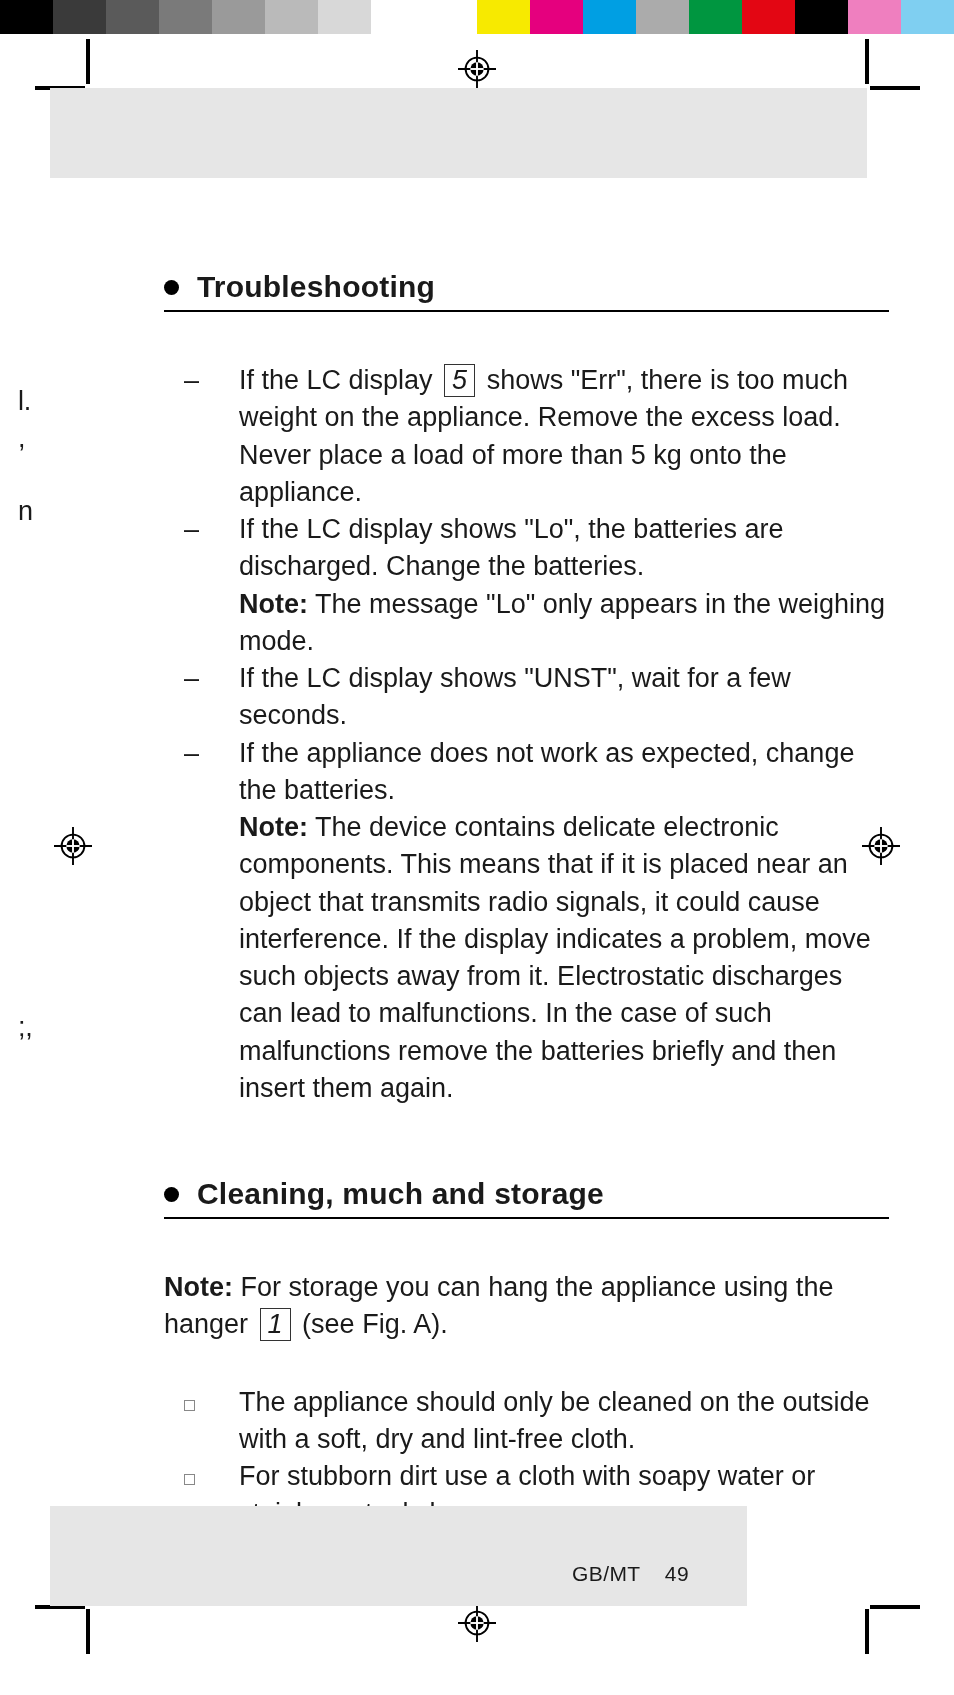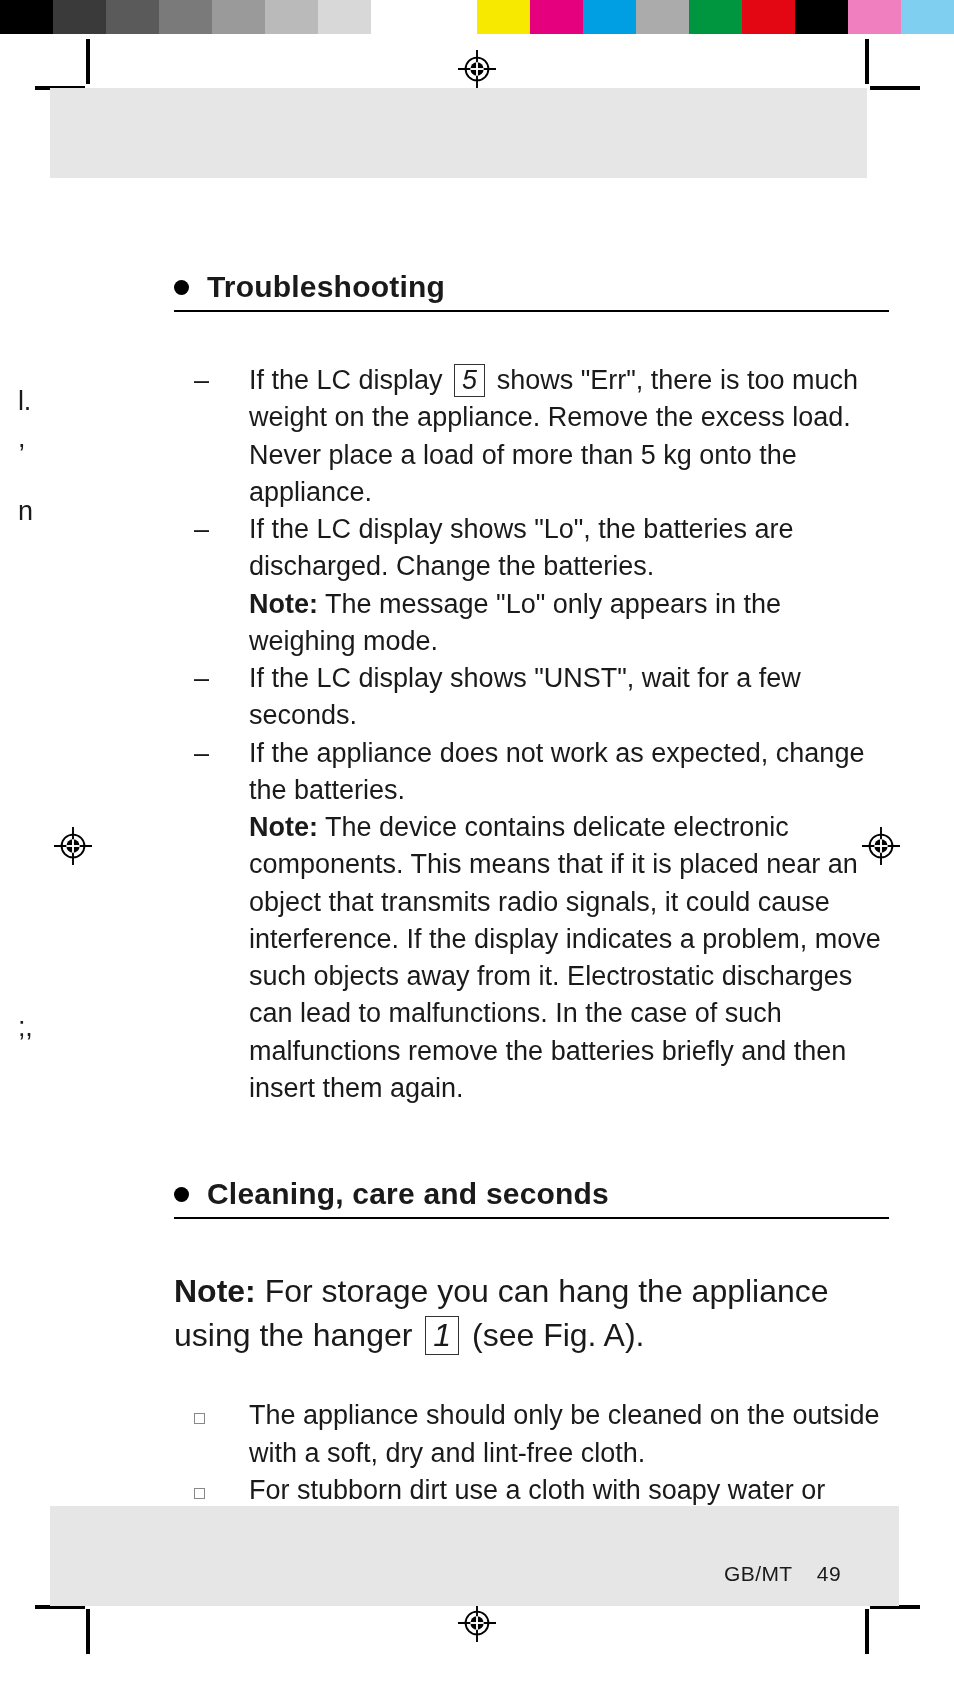--- a/index.html
+++ b/index.html
@@ -23,41 +23,41 @@
   
   .reg { position:absolute; width:38px; height:38px; }
   .reg svg { width:100%; height:100%; display:block; }
   .reg-top   { top:50px;  left:458px; }
   .reg-bot   { top:1604px;left:458px; }
   .reg-left  { top:827px; left:54px;  }
   .reg-right { top:827px; left:862px; }
 
   
   .grey-head { position:absolute; top:88px; left:50px; width:817px; height:90px; background:#e6e6e6; }
-  .grey-foot { position:absolute; top:1506px; left:50px; width:849px; height:100px; background:#e6e6e6; }
+  .grey-foot { position:absolute; top:1506px; left:50px; width:697px; height:100px; background:#e6e6e6; }
 
   
   .edge-frag { position:absolute; left:18px; font-size:27px; color:#1a1a1a; line-height:1; letter-spacing:-0.2px; }
 
   
-  .content { position:absolute; top:270px; left:194px; right:65px; }
+  .content { position:absolute; top:270px; left:184px; right:65px; }
 
   .sec-head { display:flex; align-items:center; gap:18px; border-bottom:2px solid #000; padding-bottom:6px; margin-bottom:50px; margin-left:-20px; }
   .sec-head .dot { width:15px; height:15px; background:#000; border-radius:50%; flex:0 0 auto; }
   .sec-head h2 { font-size:30px; font-weight:800; letter-spacing:0.2px; }
 
   .list { font-size:27px; line-height:1.38; }
   .list .row { display:flex; margin-bottom:0; }
   .list .mk { flex:0 0 55px; }
   .list .tx { flex:1; }
   .list .note { font-weight:700; }
 
   .boxed { display:inline-block; border:1px solid #333; padding:0 7px; margin:0 4px; font-style:italic; line-height:1.15; }
 
-  .note-para { font-size:32px; line-height:1.38; margin-left:-20px; margin-bottom:40px; }
+  .note-para { font-size:27px; line-height:1.38; margin-left:-20px; margin-bottom:40px; }
 
   .footer-text { position:absolute; bottom:20px; right:58px; font-size:21px; letter-spacing:0.4px; }
   .footer-text .lang { margin-right:18px; }
 
 </style>
 </head>
 <body>
 <div class="page">
 
   <div class="color-strip" id="color-strip">
@@ -171,21 +171,21 @@
         <div class="row">
           <div class="mk"></div>
           <div class="tx"><span class="note">Note:</span> The device contains delicate electronic components. This means that if it is placed near an object that transmits radio signals, it could cause interference. If the display indicates a problem, move such objects away from it. Electrostatic discharges can lead to malfunctions. In the case of such malfunctions remove the batteries briefly and then insert them again.</div>
         </div>
       </div>
 
     <div style="height:70px"></div>
 
     <div class="sec-head">
       <span class="dot"></span>
-      <h2>Cleaning, care and seconds</h2>
+      <h2>Cleaning, much and storage</h2>
     </div>
 
     <div class="note-para" id="cleaning-intro"><span class="note" style="font-weight: 700;">Note:</span> For storage you can hang the appliance using the hanger <span class="boxed">1</span> (see Fig. A).</div>
 
     <div class="list" id="cleaning-list">
         <div class="row">
           <div class="mk"><span style="display:inline-block;width:11px;height:11px;border:1.5px solid #888;margin-top:12px;"></span></div>
           <div class="tx">The appliance should only be cleaned on the outside with a soft, dry and lint-free cloth.</div>
         </div>
         <div class="row">

